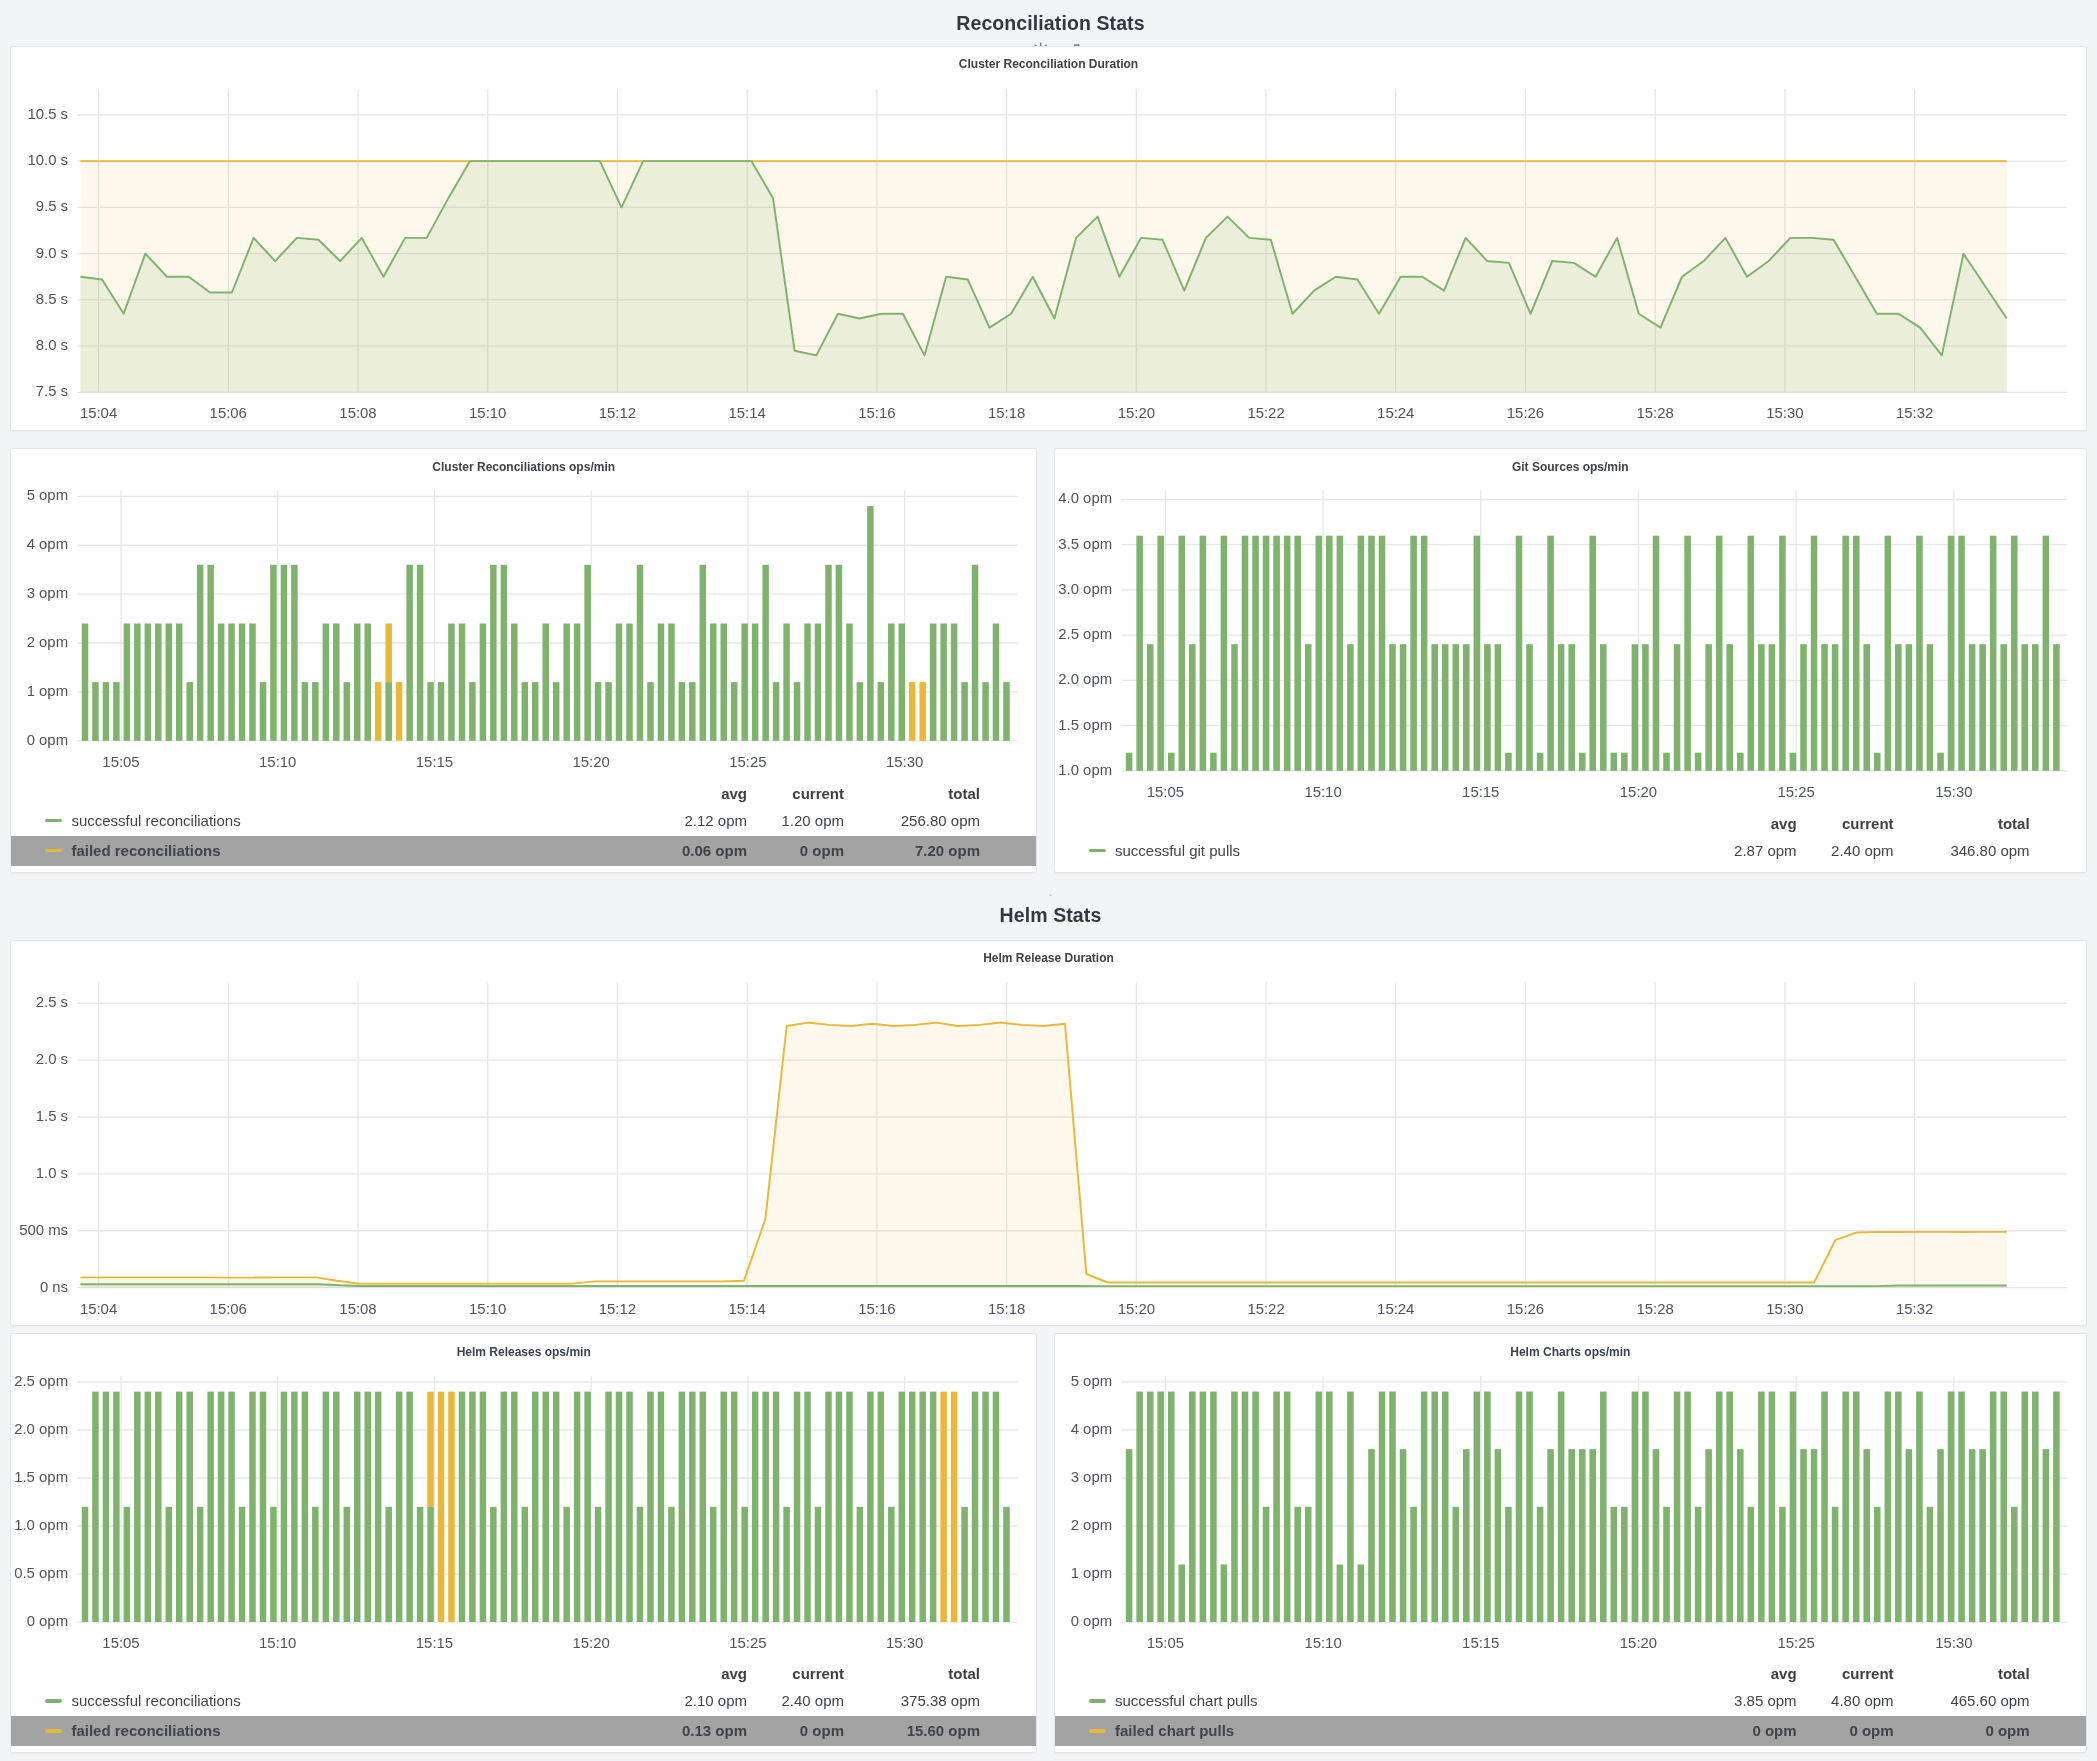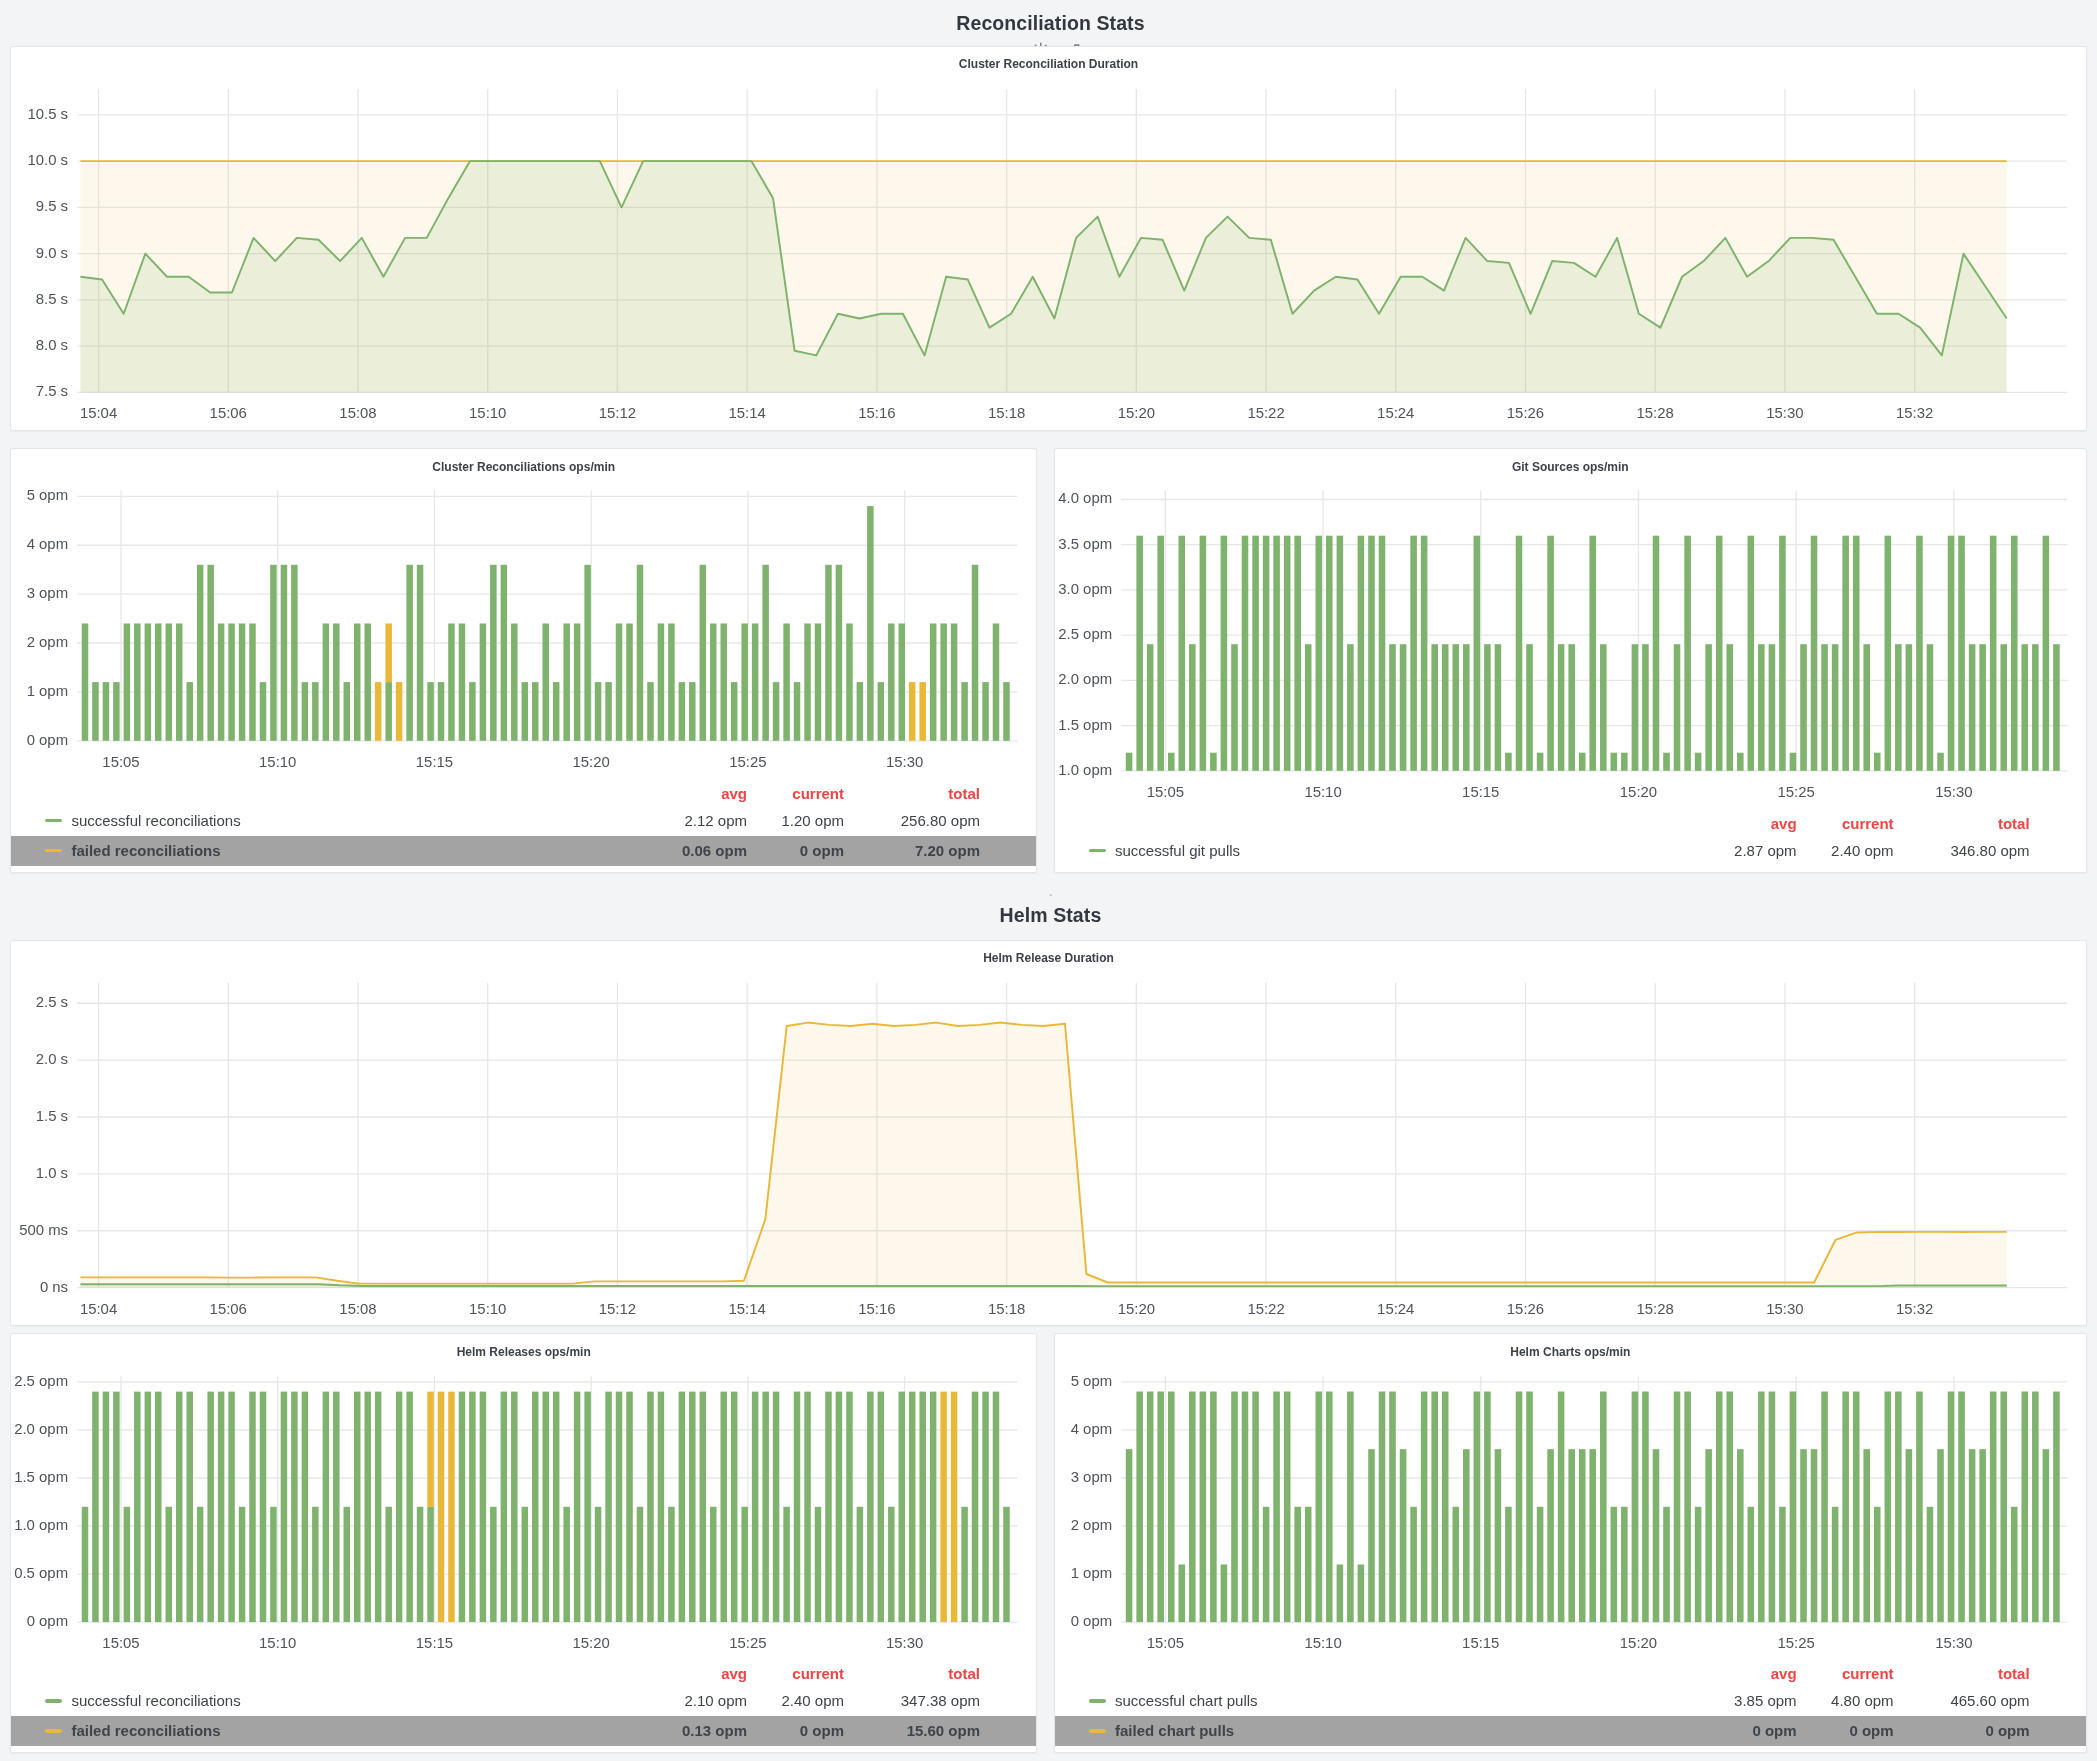--- a/index.html
+++ b/index.html
@@ -18,21 +18,21 @@
   .panel-row { display:flex; gap:17px; }
   .pA { height:385px; margin-top:6.5px; }
   .row2 { margin-top:17.5px; height:425px; }
   .row2 .panel.left, .row4 .panel.left { width:1027px; }
   .row2 .panel.right, .row4 .panel.right { width:1033px; }
   .hdr2 { margin-top:19.5px; }
   .pD { margin-top:13px; height:386px; }
   .row4 { margin-top:7.8px; height:420px; }
   .legend { flex:0 0 auto; padding:2.6px 0 6.5px 0; margin-top:auto; font-size:15px; color:#3F444A; }
   .lg-head, .lg-row { display:flex; align-items:center; padding-left:34px; padding-right:56px; }
-  .lg-head { height:25px; font-weight:bold; color:#ef4444; }
+  .lg-head { height:25px; font-weight:bold; color:#404040; }
   .lg-row { height:30px; }
   .lg-row.stripe { background:#a3a3a3;font-weight:bold; }
   .lg-series { flex:1 1 auto; display:flex; align-items:center; gap:9px; cursor:pointer; }
   .swatch { display:inline-block; width:17px; height:3.2px; border-radius:1.9px; }
   .lg-col { flex:0 0 auto; text-align:right; }
   .lg-col.c-avg { width:97px; } .lg-col.c-current { width:97px; } .lg-col.c-total { width:136px; }
   .lg-head .lg-col { cursor:pointer; }
 </style>
 </head>
 <body>
@@ -586,21 +586,21 @@
             <span class="lg-col c-current">current</span>
             <span class="lg-col c-total">total</span>
           </div>
           <div class="lg-row">
             <span class="lg-series">
               <i class="swatch" style="background: rgb(126, 178, 109);"></i>
               <span>successful reconciliations</span>
             </span>
             <span class="lg-col c-avg">2.10 opm</span>
             <span class="lg-col c-current">2.40 opm</span>
-            <span class="lg-col c-total">347.38 opm</span>
+            <span class="lg-col c-total">375.38 opm</span>
           </div>
           <div class="lg-row stripe">
             <span class="lg-series">
               <i class="swatch" style="background: rgb(234, 184, 57);"></i>
               <span>failed reconciliations</span>
             </span>
             <span class="lg-col c-avg">0.13 opm</span>
             <span class="lg-col c-current">0 opm</span>
             <span class="lg-col c-total">15.60 opm</span>
           </div>

